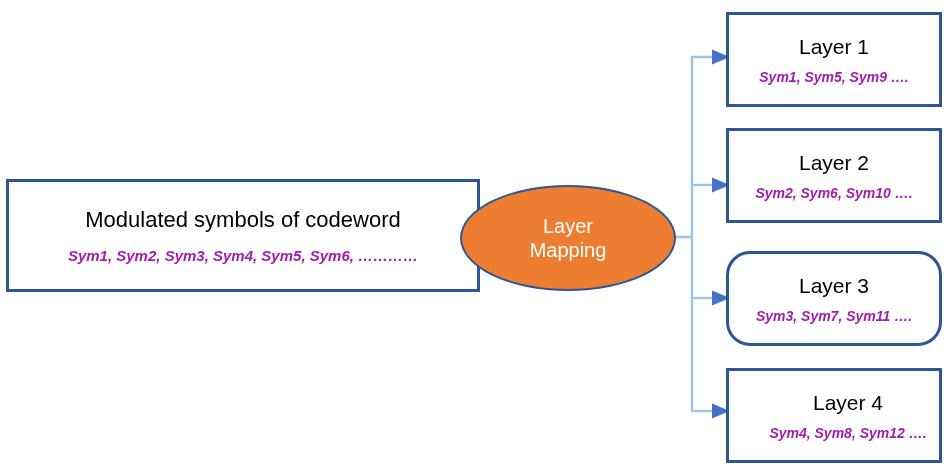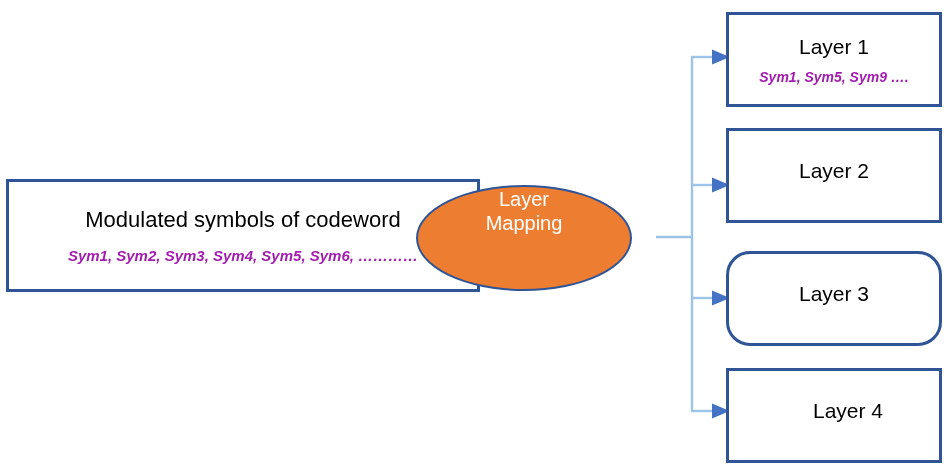--- a/index.html
+++ b/index.html
@@ -77,30 +77,30 @@
     font-size: 14px;
   }
   #layer-box-1 { top: 12px; }
   #layer-box-2 { top: 128px; }
   #layer-box-3 { top: 251px; border-radius: 24px; }
   #layer-box-4 { top: 368px; padding-left: 28px; }
 
   
   #mapping-ellipse {
     position: absolute;
-    left: 416px;
+    left: 460px;
     top: 185px;
     width: 216px;
     height: 106px;
     box-sizing: border-box;
     background: #ED7D31;
     border: 2px solid #2F5597;
     border-radius: 50%;
     display: flex;
-    align-items: flex-start;
+    align-items: center;
     justify-content: center;
   }
   #mapping-ellipse .ellipse-label {
     color: #ffffff;
     font-size: 20px;
     line-height: 1.22;
     text-align: center;
     white-space: pre-line;
   }
 </style>
@@ -141,23 +141,26 @@
 Mapping</div>
   </div>
 
   <div class="box layer-box" id="layer-box-1">
     <div class="box-title">Layer 1</div>
     <div class="box-sub">Sym1, Sym5, Sym9 ….</div>
   </div>
 
   <div class="box layer-box" id="layer-box-2">
     <div class="box-title">Layer 2</div>
+    <div class="box-sub">Sym2, Sym6, Sym10 ….</div>
   </div>
 
   <div class="box layer-box" id="layer-box-3">
     <div class="box-title">Layer 3</div>
+    <div class="box-sub">Sym3, Sym7, Sym11 ….</div>
   </div>
 
   <div class="box layer-box" id="layer-box-4">
     <div class="box-title">Layer 4</div>
+    <div class="box-sub">Sym4, Sym8, Sym12 ….</div>
   </div>
 
 </div>
 
 </body></html>

